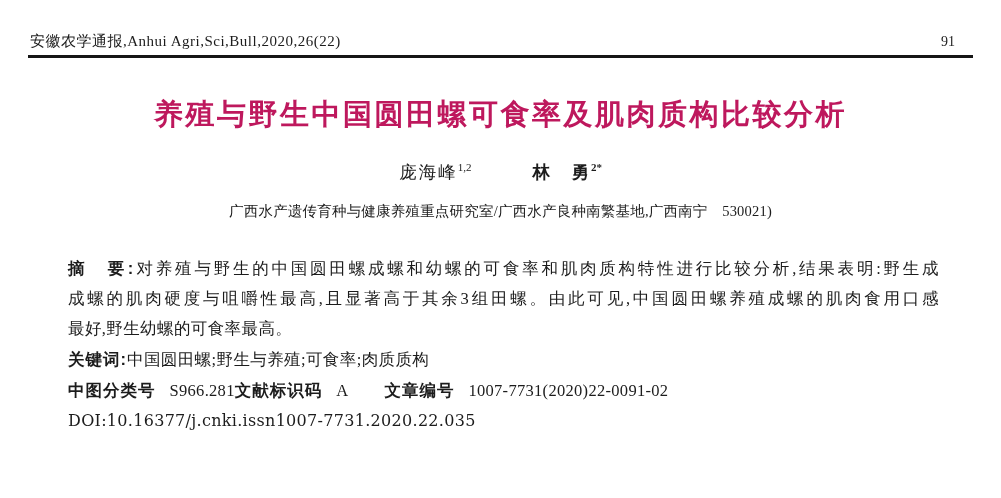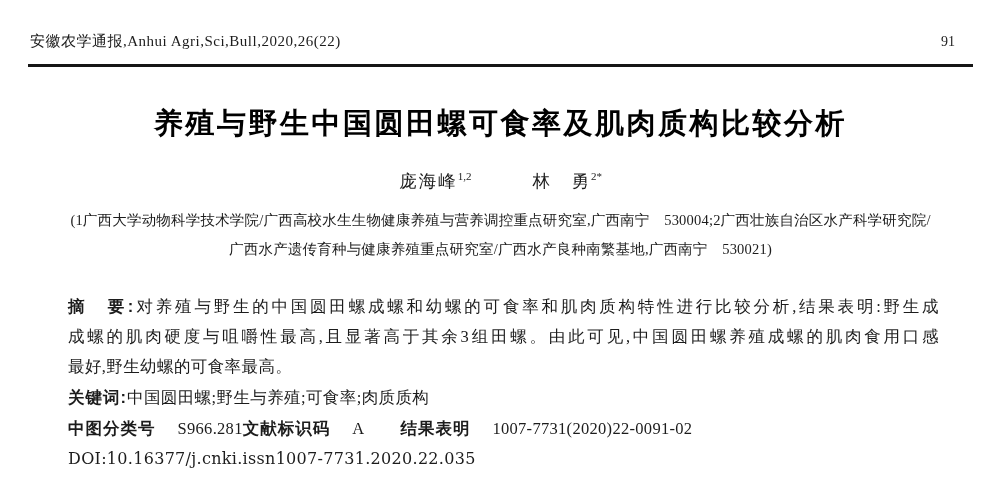--- a/index.html
+++ b/index.html
@@ -10,45 +10,45 @@
     background: #ffffff;
     color: #1c1c1c;
     font-family: "Liberation Serif", "DejaVu Serif", serif;
     overflow: hidden;
     position: relative;
   }
   .header {
     display: flex;
     justify-content: space-between;
     align-items: baseline;
-    padding: 32px 46px 13px 30px;
+    padding: 32px 46px 4px 30px;
   }
   .journal-line { font-size: 15px; letter-spacing: 0.5px; }
   .page-number { font-size: 14px; }
   .rule {
     border: none;
     border-top: 3px solid #161616;
     margin: 0 28px;
   }
   .title {
     text-align: center;
     margin-top: 37px;
     font-family: "Liberation Sans", "DejaVu Sans", sans-serif;
     font-weight: 700;
     font-size: 29px;
     letter-spacing: 2.5px;
-    color: #000000;
+    color: #be185d;
   }
   .authors {
     text-align: center;
     margin-top: 25px;
     font-size: 17.5px;
     letter-spacing: 2px;
   }
-  .author + .author { margin-left: 61px; }
+  .author + .author { margin-left: 61px; font-weight: bold; }
   .author sup { font-size: 11px; letter-spacing: 0; }
   .affiliations {
     text-align: center;
     margin-top: 13px;
     font-size: 14.5px;
     line-height: 29px;
     letter-spacing: 0.2px;
   }
   .content { padding: 0 62px 0 68px; }
   .abstract {
@@ -59,21 +59,21 @@
   }
   .jline { text-align: justify; text-align-last: justify; }
   .lastline { text-align: left; }
   .label-bold {
     font-weight: 700;
     font-family: "Liberation Sans", "DejaVu Sans", sans-serif;
     letter-spacing: 1px;
   }
   .keywords-line { font-size: 16.5px; line-height: 30px; letter-spacing: 0.4px; }
   .class-line { font-size: 16.5px; line-height: 30px; }
-  .class-value { margin-left: 22px; letter-spacing: 0.3px; }
+  .class-value { margin-left: 14px; letter-spacing: 0.3px; }
   .gap-lg { }
   .gap-md { margin-left: 36px; }
   .doi-line {
     font-size: 16px;
     line-height: 30px;
     letter-spacing: 0.3px;
     font-family: "DejaVu Serif", "Liberation Serif", serif;
   }
 </style>
 </head>
@@ -88,39 +88,38 @@
 
   <hr class="rule">
 
   <div class="title">养殖与野生中国圆田螺可食率及肌肉质构比较分析</div>
 
   <div class="authors">
     <span class="author"><span>庞海峰</span><sup>1,2</sup></span><span class="author"><span>林　勇</span><sup>2*</sup></span>
   </div>
 
   <div class="affiliations">
-    <div>(1广西大学动物科学技术学院/广西高校水生生物健康养殖与营养调控重点研究室,广西南宁　530004;2广西壮族自治区水产科学研究院/</div>
     <div>广西水产遗传育种与健康养殖重点研究室/广西水产良种南繁基地,广西南宁　530021)</div>
   </div>
 
   <div class="content">
 
     <div class="abstract">
       <div class="jline">
         <span class="label-bold">摘　要:</span><span>对养殖与野生的中国圆田螺成螺和幼螺的可食率和肌肉质构特性进行比较分析,结果表明:野生成</span>
       </div>
       <div class="jline">成螺的肌肉硬度与咀嚼性最高,且显著高于其余3组田螺。由此可见,中国圆田螺养殖成螺的肌肉食用口感</div>
       <div class="lastline">最好,野生幼螺的可食率最高。</div>
     </div>
 
     <div class="keywords-line">
       <span class="label-bold">关键词:</span><span>中国圆田螺;野生与养殖;可食率;肉质质构</span>
     </div>
 
     <div class="class-line">
-      <span class="label-bold">中图分类号</span><span class="class-value">S966.281</span><span class="label-bold gap-lg">文献标识码</span><span class="class-value">A</span><span class="label-bold gap-md">结果表明</span><span class="class-value">1007-7731(2020)22-0091-02</span>
+      <span class="label-bold">中图分类号</span><span class="class-value">S966.281</span><span class="label-bold gap-lg">文献标识码</span><span class="class-value">A</span><span class="label-bold gap-md">文章编号</span><span class="class-value">1007-7731(2020)22-0091-02</span>
     </div>
 
     <div class="doi-line">DOI:10.16377/j.cnki.issn1007-7731.2020.22.035</div>
 
   </div>
 
 </div>
 
 </body></html>

